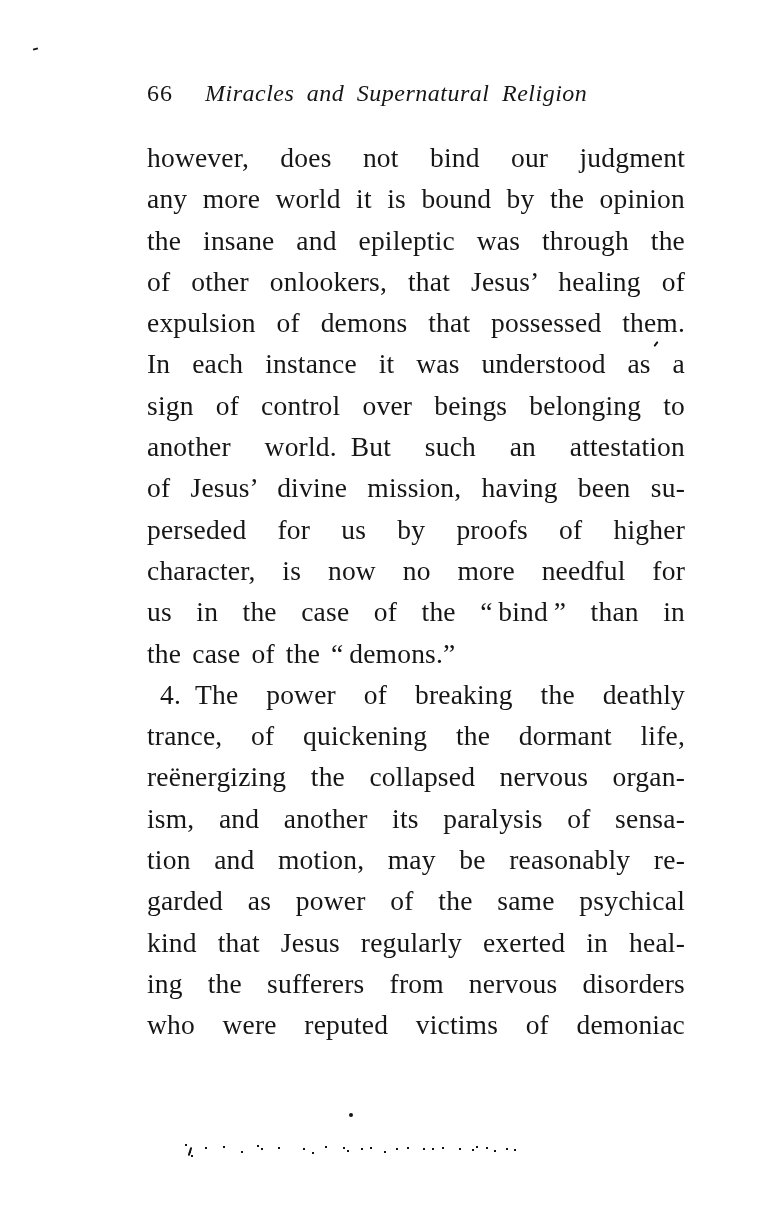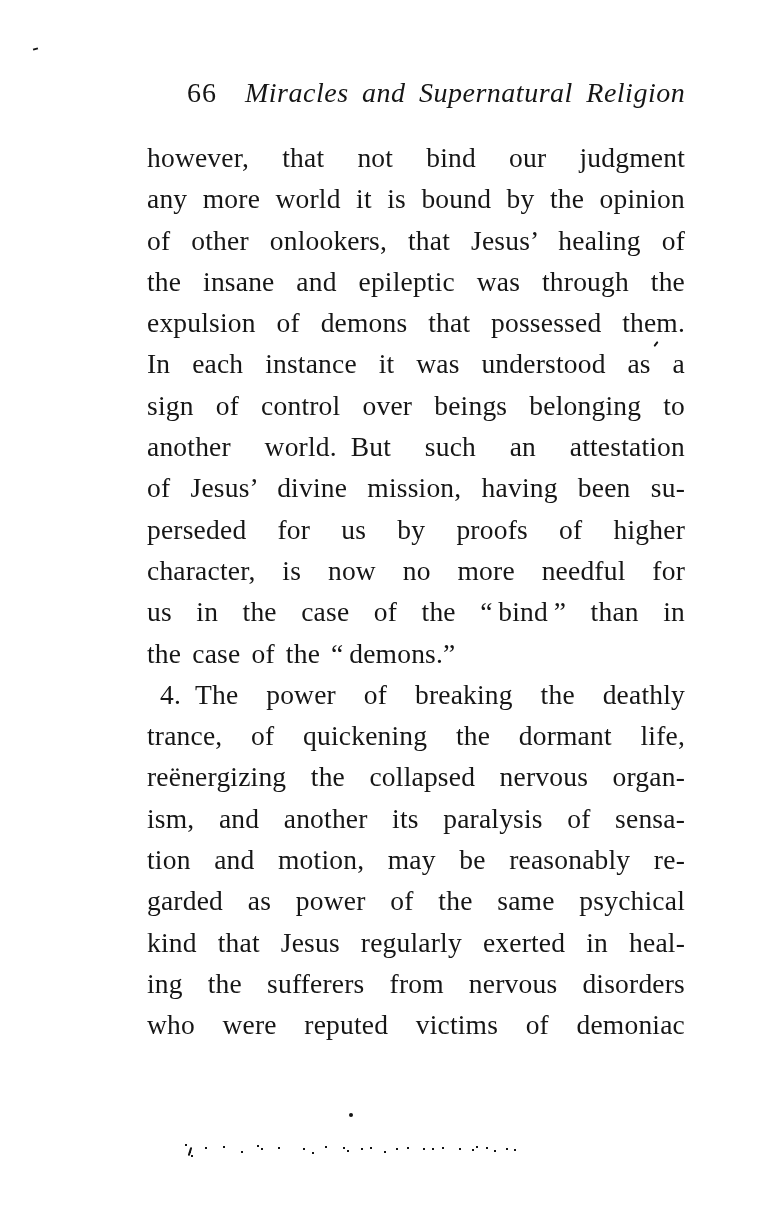--- a/index.html
+++ b/index.html
@@ -8,21 +8,21 @@
     width:762px;height:1206px;
     background:#ffffff;
     overflow:hidden;
     font-family:"Liberation Serif", serif;
     color:#161616;
   }
   .page-header{
     position:absolute;
     left:147px;top:76px;width:538px;
     display:flex;align-items:baseline;
-    font-size:28px;line-height:34px;margin-left:40px;
+    font-size:24px;line-height:34px;
   }
   .page-number{flex:0 0 58px;letter-spacing:1px;}
   .running-title{
     flex:1;text-align:left;
     font-style:italic;
     letter-spacing:0.5px;
     word-spacing:6px;
   }
   .page-body{
     position:absolute;
@@ -69,24 +69,24 @@
 <body>
 
 <div class="page">
 
   <div class="page-header">
     <span class="page-number">66</span>
     <span class="running-title">Miracles and Supernatural Religion</span>
   </div>
 
   <div class="page-body">
-    <div class="text-line">however, that not bind our judgment</div>
+    <div class="text-line">however, does not bind our judgment</div>
     <div class="text-line">any more world it is bound by the opinion</div>
+    <div class="text-line">the insane and epileptic was through the</div>
     <div class="text-line">of other onlookers, that Jesus’ healing of</div>
-    <div class="text-line">the insane and epileptic was through the</div>
     <div class="text-line">expulsion of demons that possessed them.</div>
     <div class="text-line">In each instance it was understood as a</div>
     <div class="text-line">sign of control over beings belonging to</div>
     <div class="text-line">another world. But such an attestation</div>
     <div class="text-line">of Jesus’ divine mission, having been su-</div>
     <div class="text-line">perseded for us by proofs of higher</div>
     <div class="text-line">character, is now no more needful for</div>
     <div class="text-line">us in the case of the “ bind ” than in</div>
     <div class="text-line para-end">the case of the “ demons.”</div>
     <div class="text-line indent">4. The power of breaking the deathly</div>

